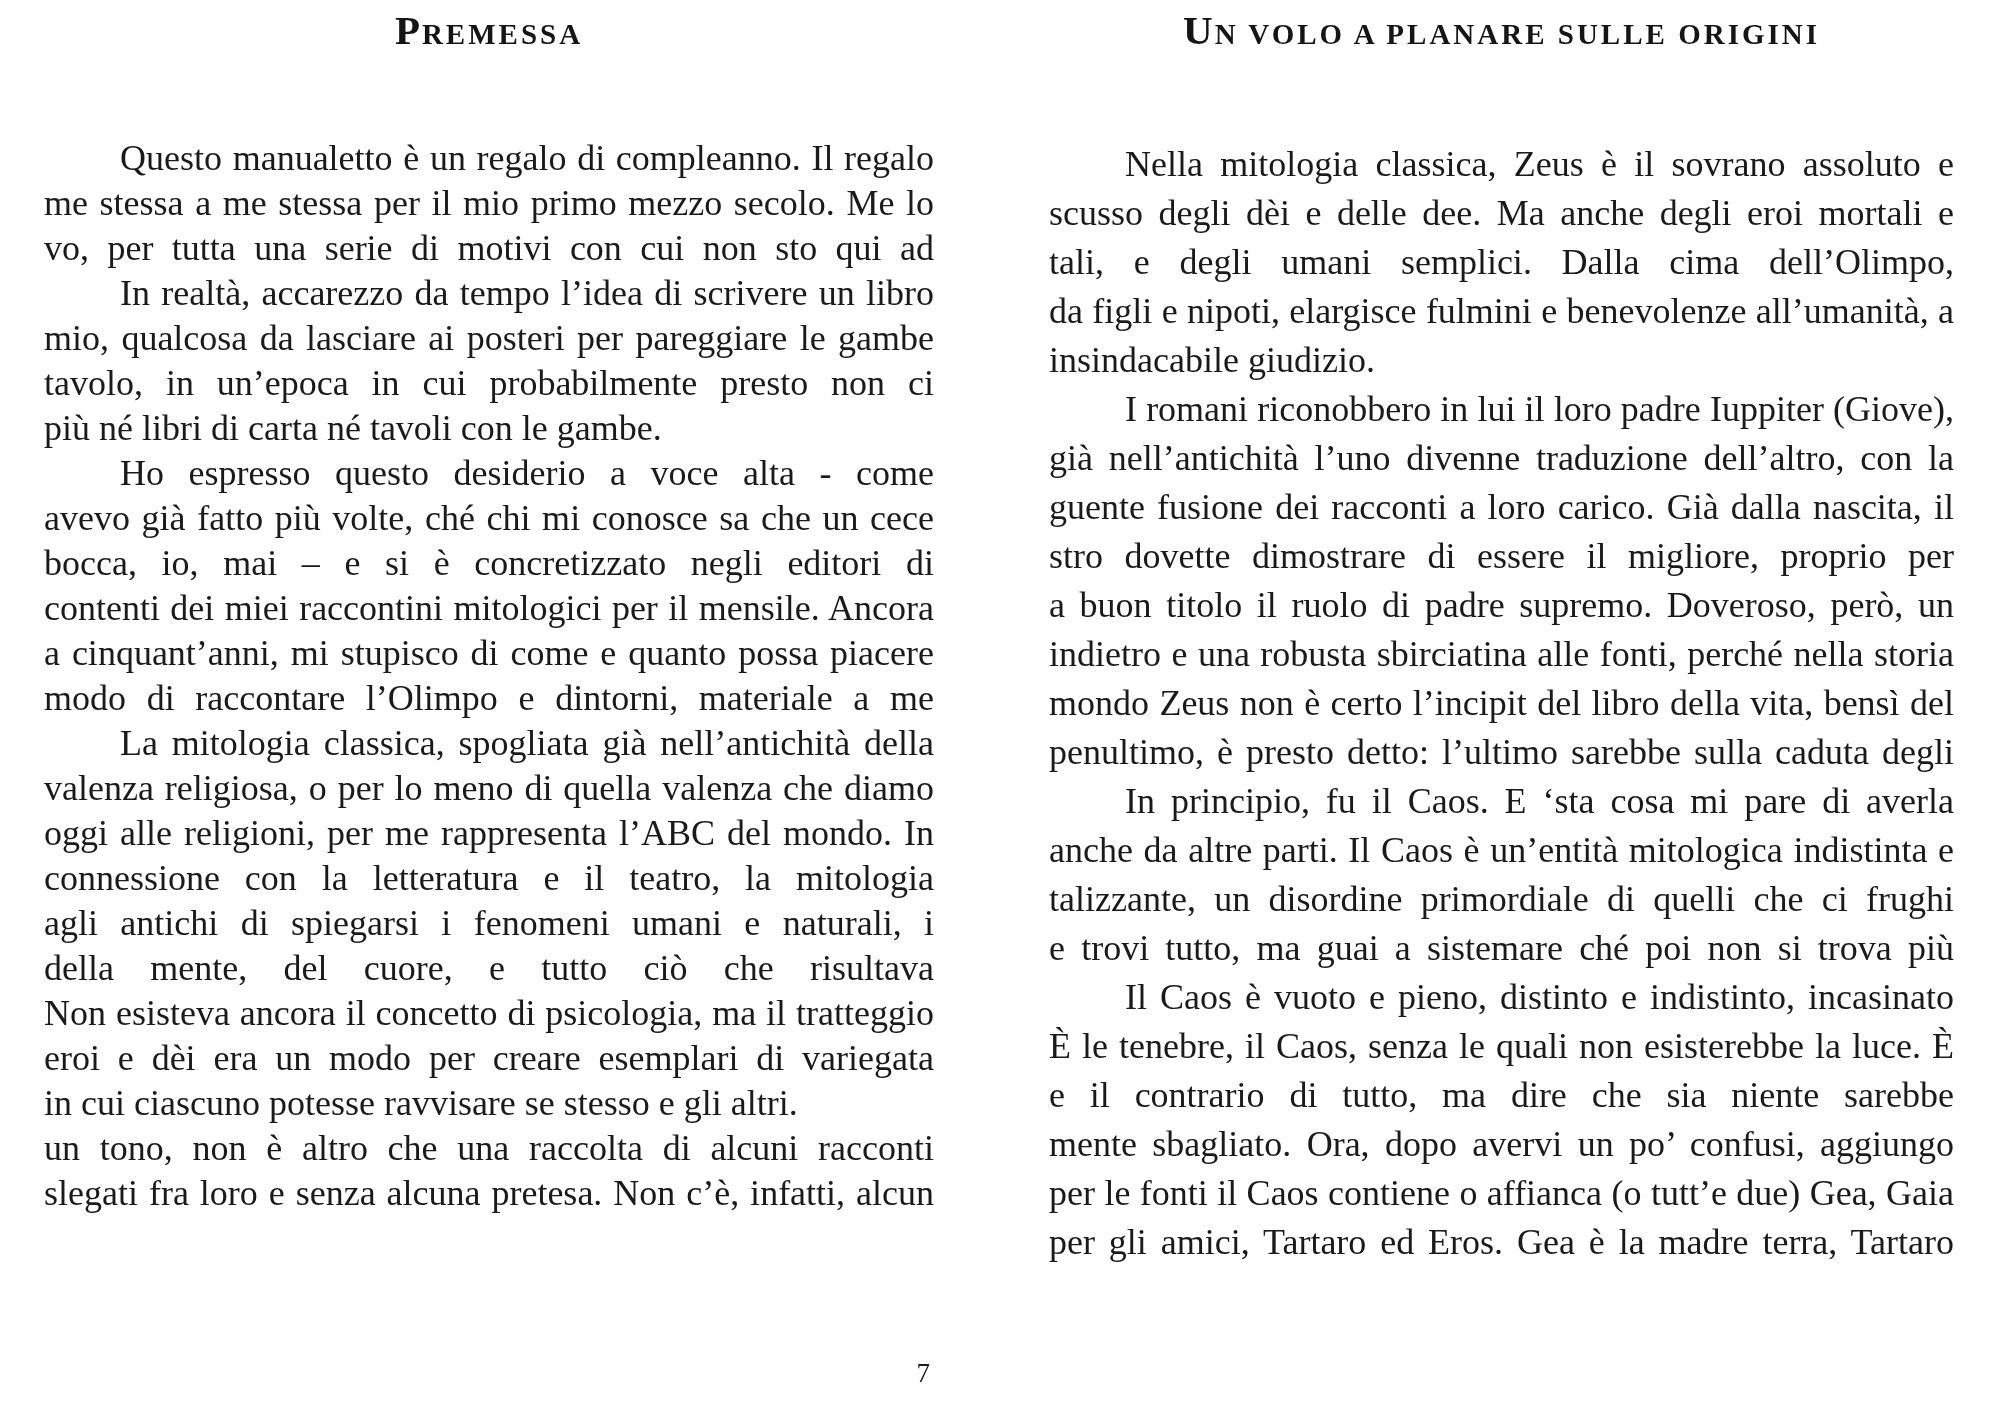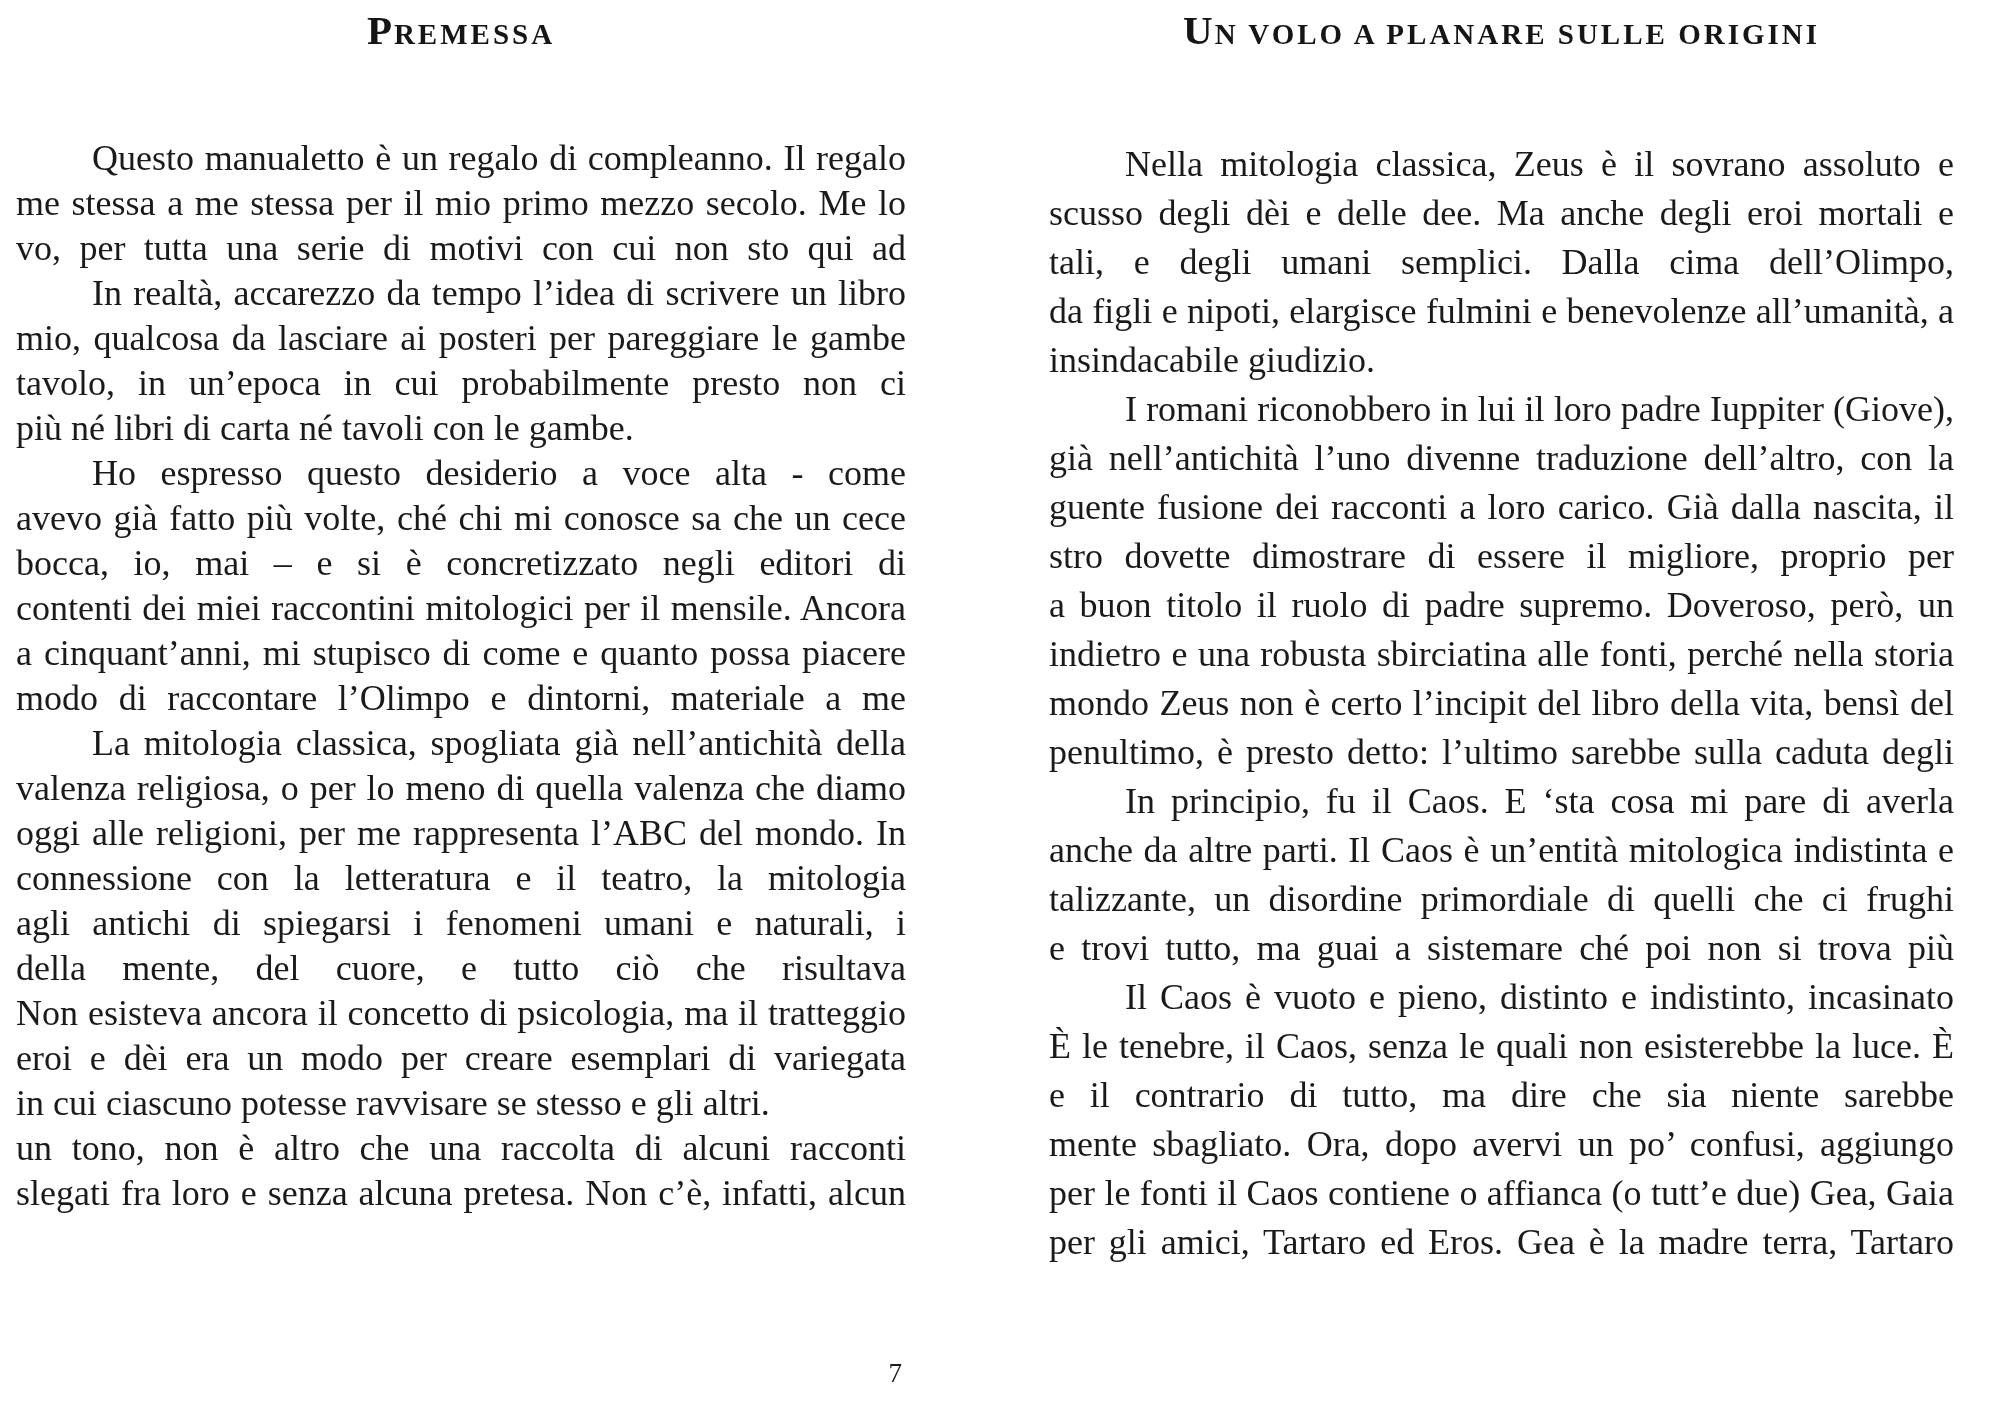--- a/index.html
+++ b/index.html
@@ -16,21 +16,21 @@
     position: relative;
     width: 2000px;
     height: 1425px;
     background: #ffffff;
   }
   .page {
     position: absolute;
     top: 0;
     height: 1425px;
   }
-  .page-left  { left: 16px;   width: 890px; }
+  .page-left  { left: 44px;   width: 890px; }
   .page-right { left: 1049px; width: 905px; }
 
   .chapter-title {
     position: absolute;
     top: 6px;
     left: 0;
     width: 100%;
     text-align: center;
     font-weight: 700;
     color: #151515;

